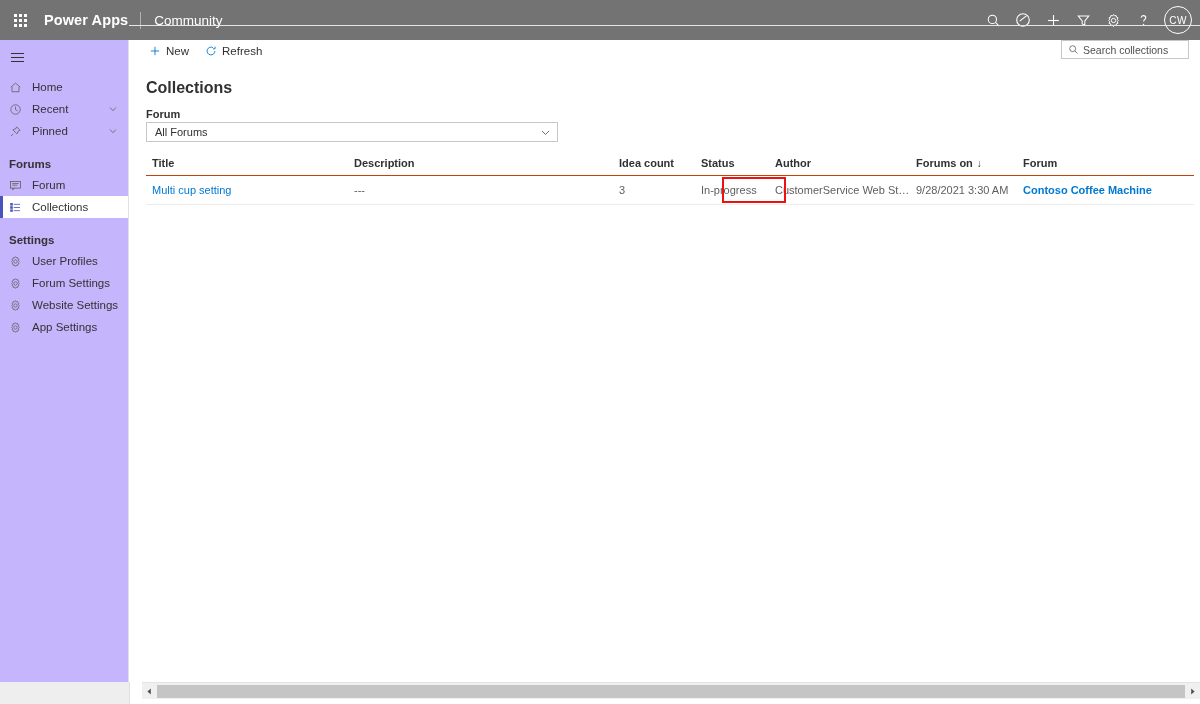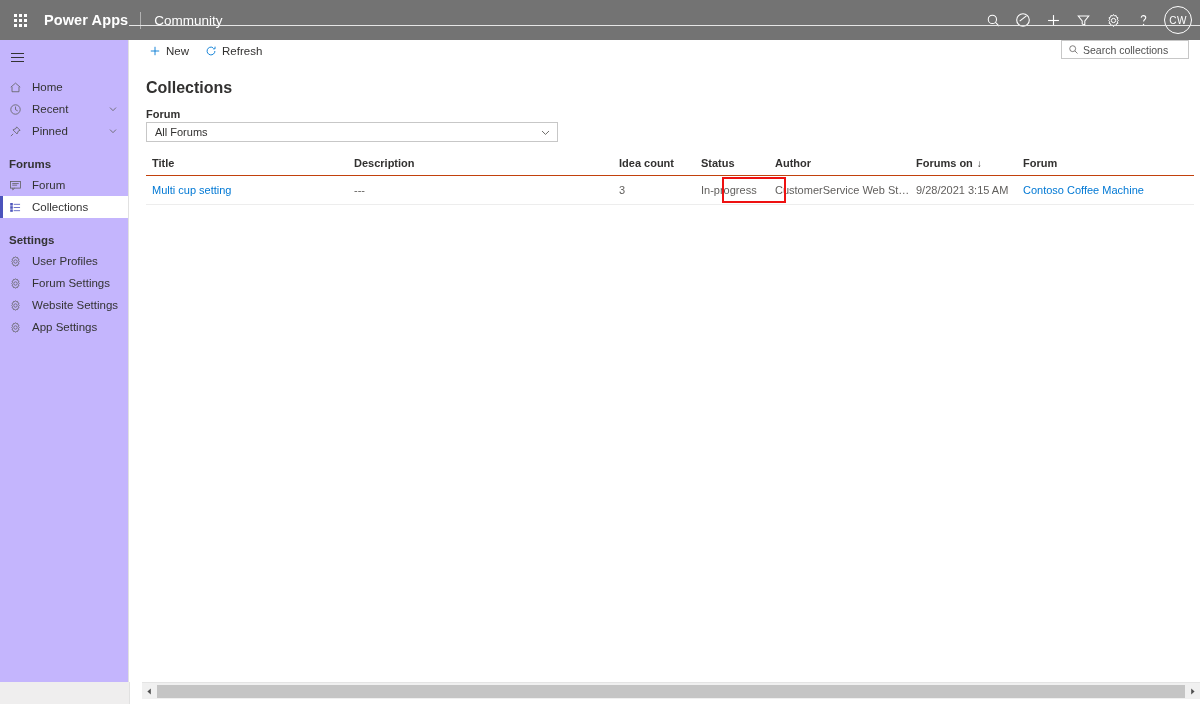--- a/index.html
+++ b/index.html
@@ -175,21 +175,21 @@
     border-bottom: 1px solid #ededed;
     vertical-align: middle;
     white-space: nowrap; overflow: hidden; text-overflow: ellipsis;
   }
   .c-title  { width: 202px; }
   .c-desc   { width: 265px; }
   .c-idea   { width: 82px; }
   .c-status { width: 74px; }
   .c-author { width: 141px; }
   .c-created{ width: 107px; }
-  .c-forum  { width: 177px; }
+  .c-forum  { width: 177px; font-weight: bold; }
   a.link { color: #0078d4; text-decoration: none; cursor: pointer; }
   .sortarrow { font-size: 10px; color: #323130; padding-left: 4px; }
 
   
   .annotation {
     position: absolute;
     left: 722px; top: 177px;
     width: 64px; height: 26px;
     border: 2px solid #ee1111;
     pointer-events: none;
@@ -467,21 +467,21 @@
         </thead>
         <tbody>
           <tr>
             <td class="c-title">
               <a class="link">Multi cup setting</a>
             </td>
             <td class="c-desc">---</td>
             <td class="c-idea">3</td>
             <td class="c-status">In-progress</td>
             <td class="c-author">CustomerService Web Staging</td>
-            <td class="c-created">9/28/2021 3:15 AM</td>
+            <td class="c-created">9/28/2021 3:30 AM</td>
             <td class="c-forum">
               <a class="link">Contoso Coffee Machine</a>
             </td>
           </tr>
         </tbody>
       </table>
     </div>
   </div>
 
   <div class="annotation"></div>

